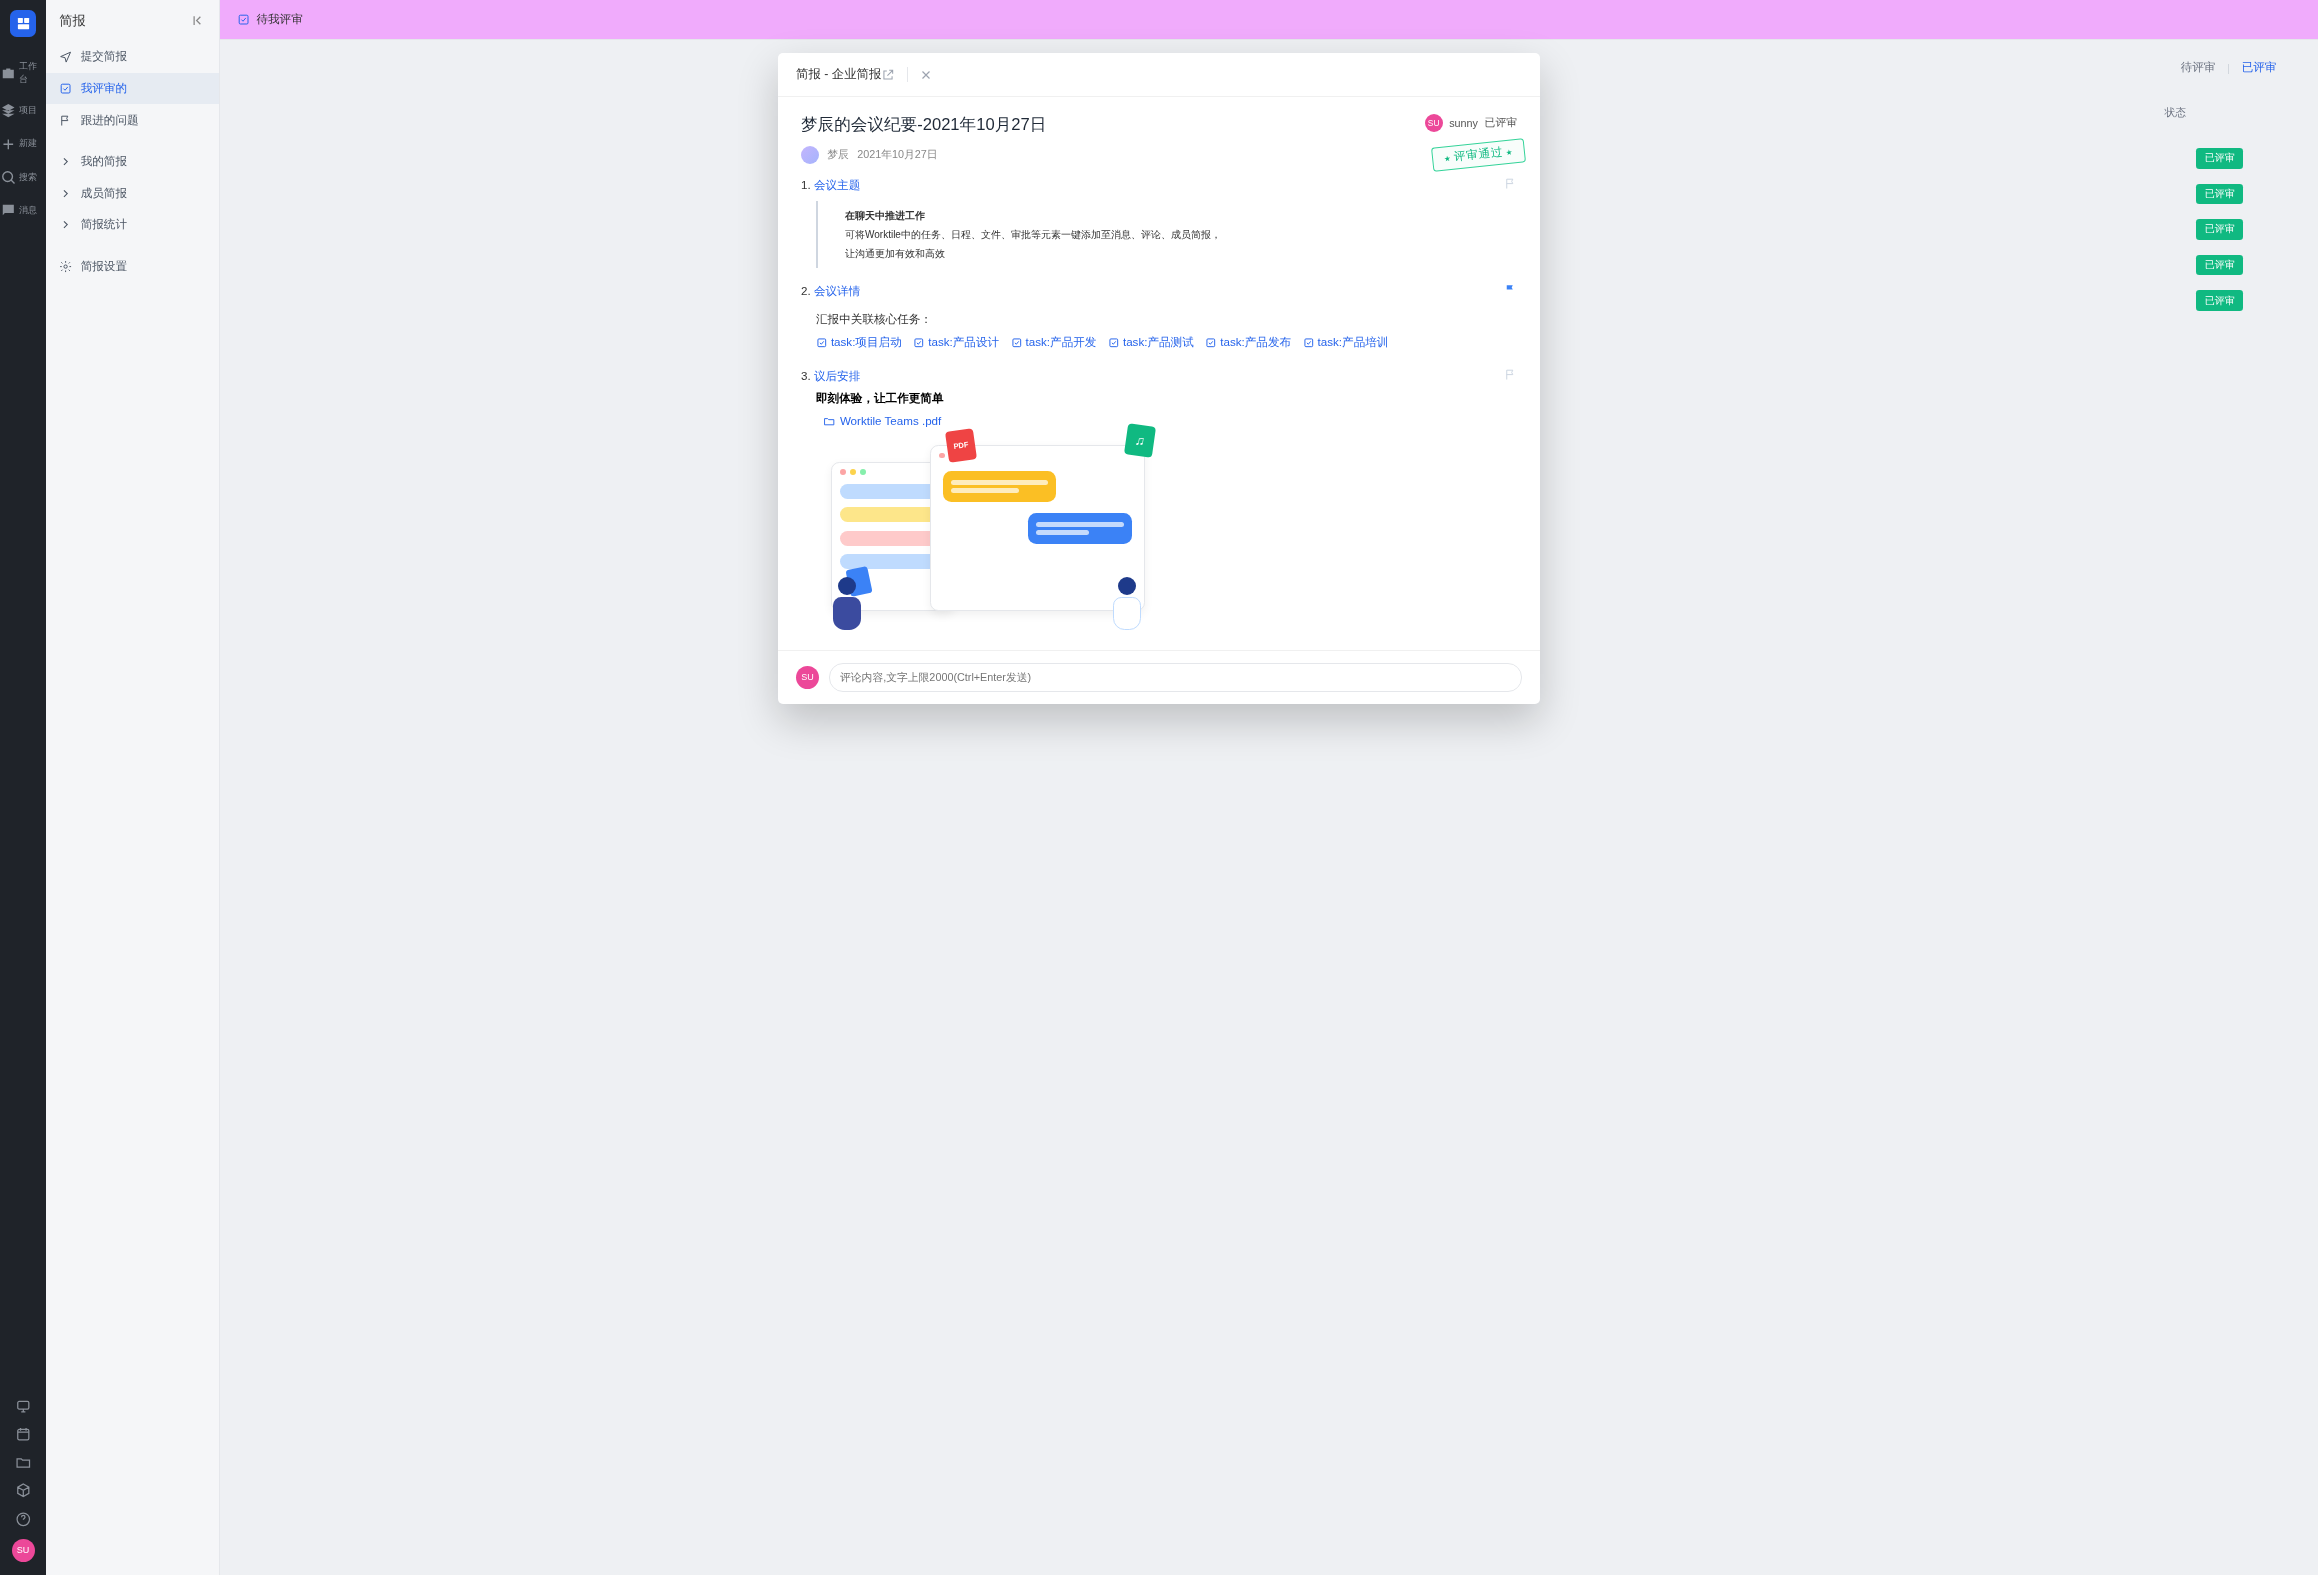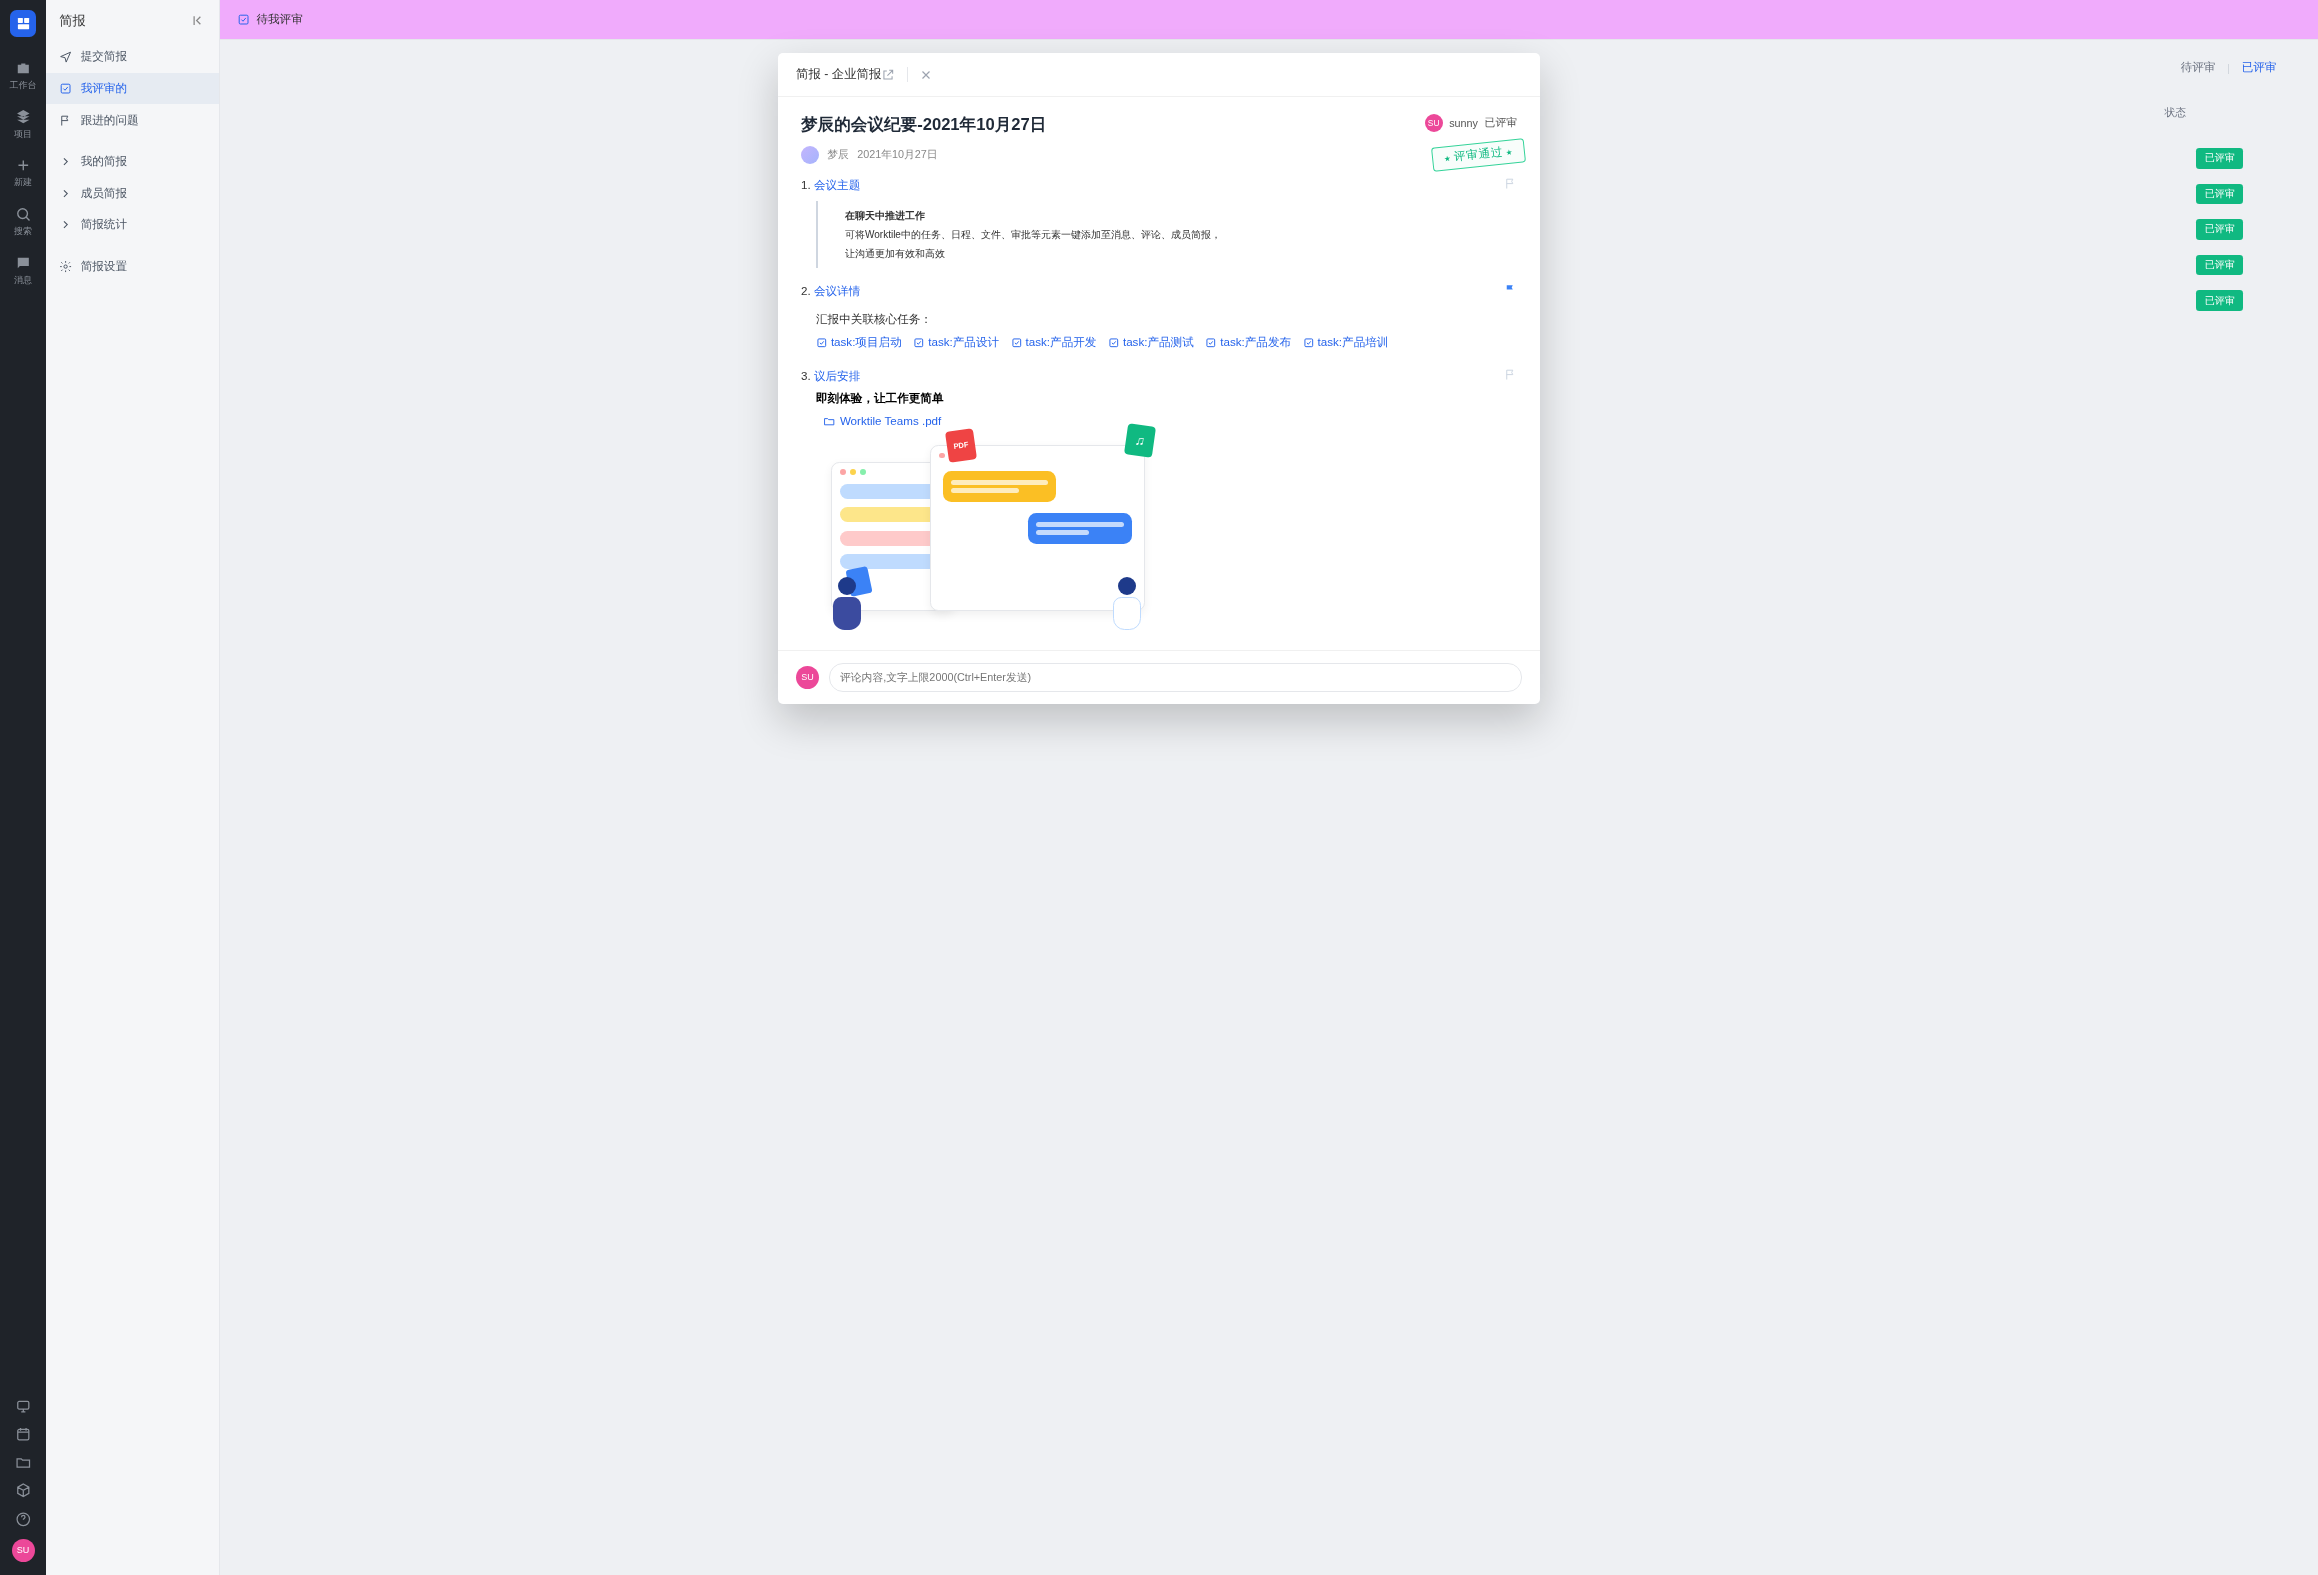--- a/index.html
+++ b/index.html
@@ -3,21 +3,21 @@
 <meta charset="utf-8">
 <style>
 *{box-sizing:border-box;margin:0;padding:0}
 body{font-family:-apple-system,BlinkMacSystemFont,"Segoe UI",sans-serif;background:#f5f6f8;overflow:hidden}
 .app{display:flex;height:100vh;width:100vw}
 
 
 .rail{width:46px;background:#1f2329;display:flex;flex-direction:column;align-items:center;padding-top:10px;color:#8a9099;font-size:9px}
 .rail-logo{width:26.5px;height:26.5px;background:#2563eb;border-radius:6.6px;display:flex;align-items:center;justify-content:center;margin-bottom:15px}
 .rail-logo svg{width:15px;height:15px}
-.rail-item{display:flex;flex-direction:column;align-items:center;gap:2.5px;padding:8.3px 0;cursor:pointer;width:100%}
+.rail-item{display:flex;align-items:center;gap:2.5px;padding:8.3px 0;cursor:pointer;width:100%}
 .rail-item svg{width:16.6px;height:16.6px}
 .rail-item span{font-size:9px}
 .rail-spacer{flex:1}
 .rail-bottom{display:flex;flex-direction:column;align-items:center;gap:11.6px;padding-bottom:13.2px}
 .rail-bottom svg{width:16.6px;height:16.6px;cursor:pointer}
 .rail-avatar{width:23px;height:23px;border-radius:50%;background:#ec4899;color:#fff;display:flex;align-items:center;justify-content:center;font-size:9px;font-weight:500}
 
 
 .sidebar{width:174px;background:#f5f6f8;border-right:0.8px solid #e5e7eb;padding-top:11.6px}
 .sb-header{display:flex;align-items:center;justify-content:space-between;padding:0 13.2px 11.6px;font-size:13.2px;font-weight:500;color:#333}
@@ -43,21 +43,21 @@
 
 .overlay{position:fixed;inset:0;display:flex;align-items:flex-start;justify-content:center;padding-top:53px}
 .modal{width:762px;max-height:calc(100vh - 83px);background:#fff;border-radius:5px;box-shadow:0 16.6px 41px rgba(0,0,0,.2);display:flex;flex-direction:column;overflow:hidden}
 .modal-head{display:flex;align-items:center;justify-content:flex-start;padding:13.2px 18px;border-bottom:0.8px solid #f0f0f0}
 .modal-title{font-size:12.4px;color:#333}
 .modal-actions{display:flex;align-items:center;gap:11.6px}
 .modal-actions svg{width:14px;height:14px;color:#9ca3af;cursor:pointer}
 .modal-actions .sep{width:0.8px;height:15px;background:#e5e7eb}
 .modal-body{flex:1;overflow-y:auto;padding:16.6px 23px 8.3px;position:relative}
 
-.doc-title{font-size:16.6px;font-weight:700;color:#1f2937;margin-bottom:10px}
+.doc-title{font-size:16.6px;font-weight:400;color:#1f2937;margin-bottom:10px}
 .doc-meta{display:flex;align-items:center;gap:8.3px;margin-bottom:13.2px;font-size:10.8px;color:#888}
 .doc-avatar{width:18px;height:18px;border-radius:50%;background:linear-gradient(135deg,#c4b5fd,#a5b4fc)}
 
 .reviewer{position:absolute;top:16.6px;right:23px;display:flex;align-items:center;gap:6.6px;font-size:10.8px;color:#555}
 .reviewer .rv-av{width:18px;height:18px;border-radius:50%;background:#ec4899;color:#fff;display:flex;align-items:center;justify-content:center;font-size:8.3px;font-weight:500}
 .stamp{position:absolute;top:46px;right:15px;transform:rotate(-6deg);border:1.7px solid #34d399;color:#10b981;padding:3.3px 8.3px;border-radius:3.3px;font-size:11.6px;letter-spacing:0.8px;background:rgba(16,185,129,.03)}
 .stamp::before,.stamp::after{content:"★";font-size:7.5px;margin:0 2.5px;vertical-align:middle}
 
 .section{margin-bottom:15px;position:relative}
 .section-num{font-size:11.6px;color:#333}

